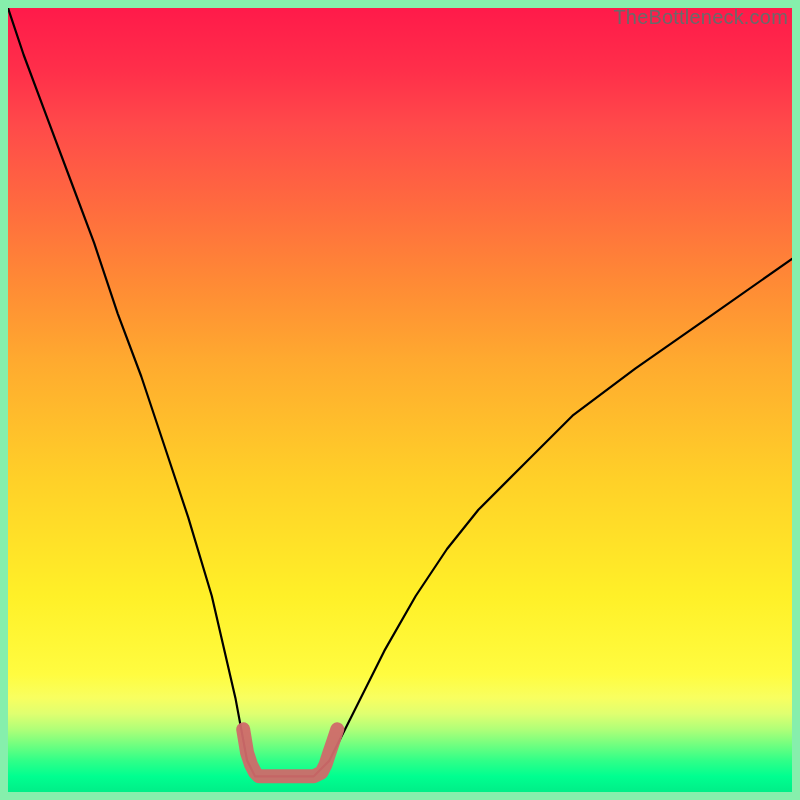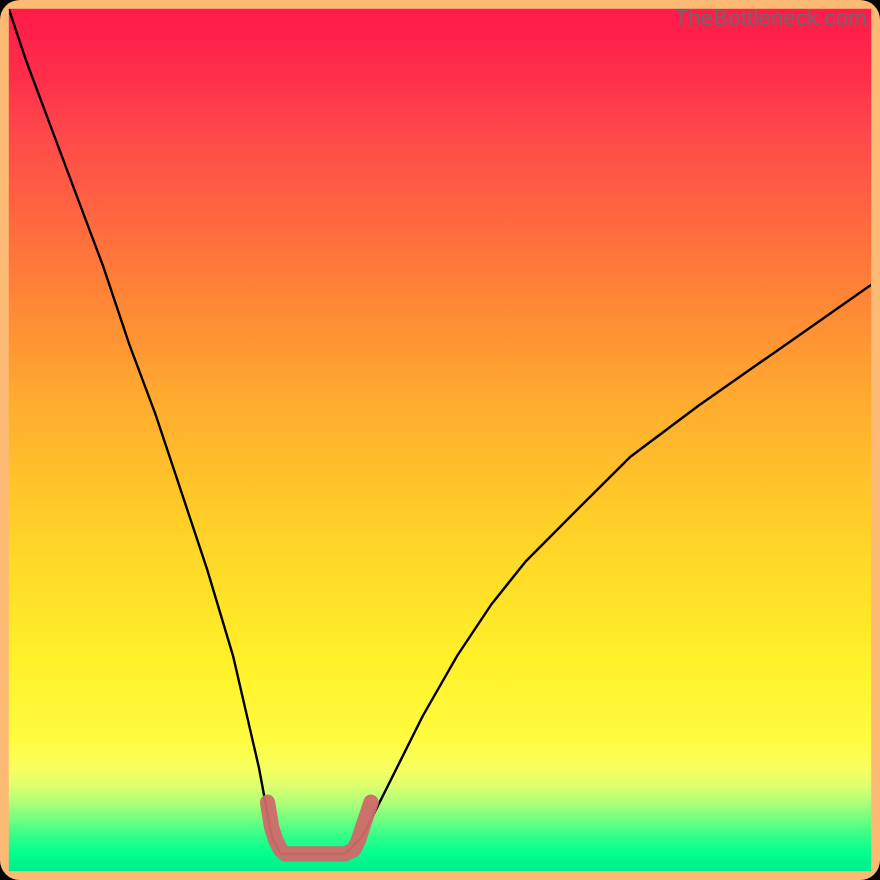--- a/index.html
+++ b/index.html
@@ -8,22 +8,21 @@
     width: 800px;
     height: 800px;
     background: #000;
     overflow: hidden;
     font-family: Arial, Helvetica, sans-serif;
   }
   .frame {
     position: relative;
     width: 800px;
     height: 800px;
-    background: #fdba74;
-    border-radius: 18px;
+    background: #86efac;
   }
   .plot {
     position: absolute;
     left: 8px;
     top: 8px;
     width: 784px;
     height: 784px;
     background: linear-gradient(to bottom,
       #ff1a4a 0%,
       #ff2f4a 8%,

